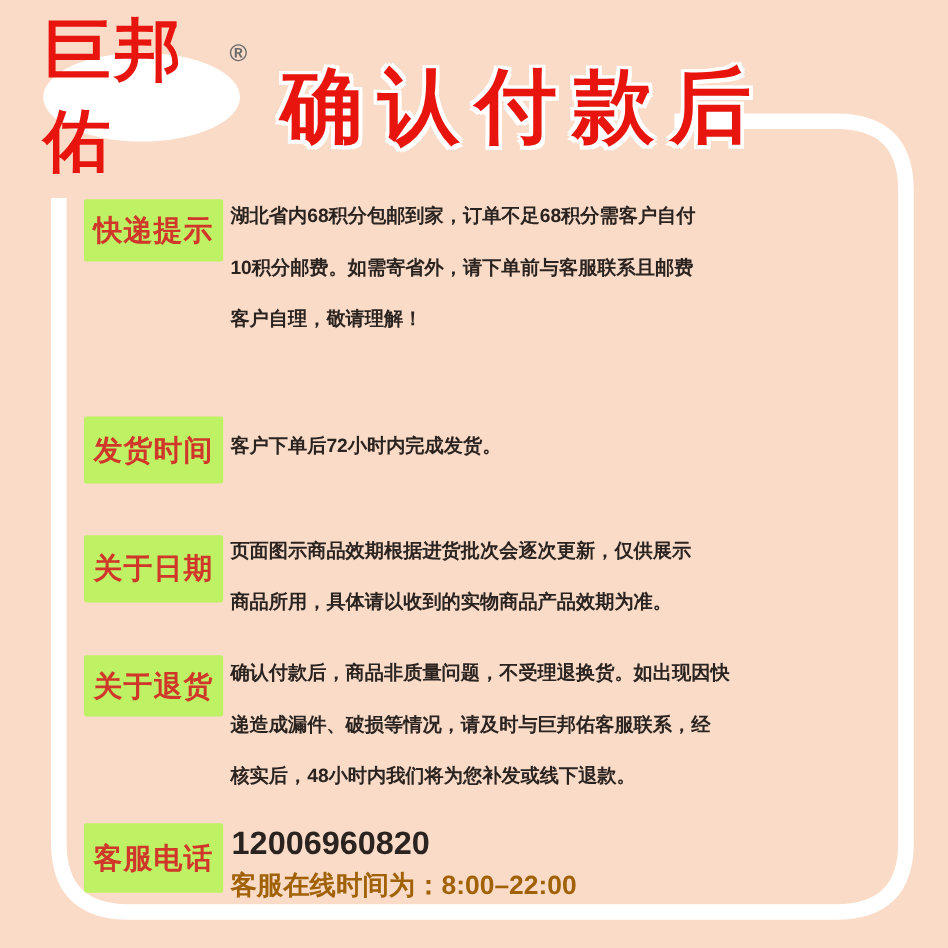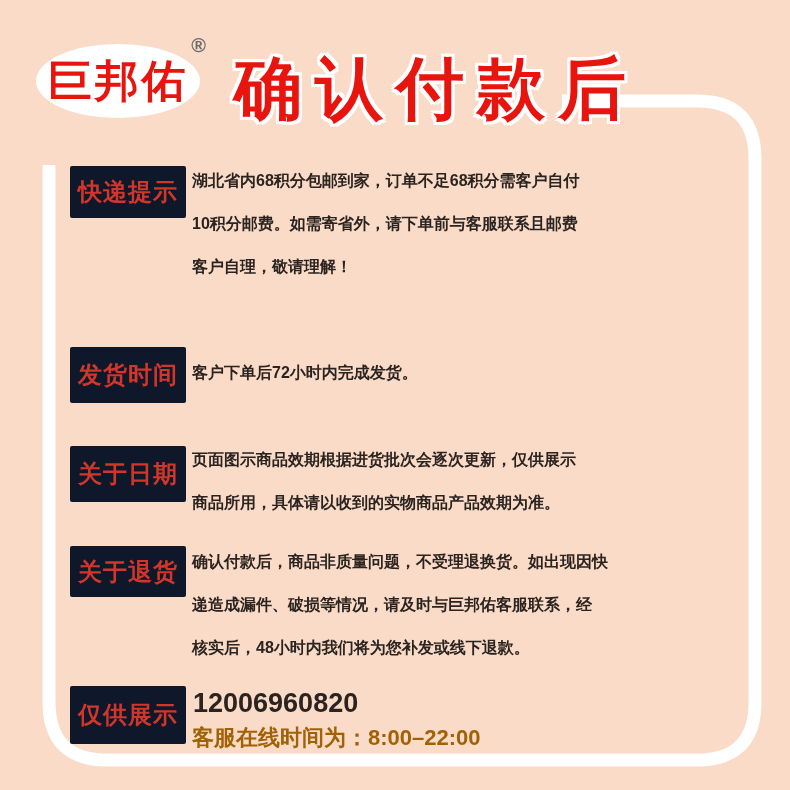--- a/index.html
+++ b/index.html
@@ -13,40 +13,40 @@
   .frame-svg { position: absolute; left: 0; top: 0; width: 790px; height: 790px; }
 
   .logo {
     position: absolute; left: 36px; top: 44px;
     width: 164px; height: 74px;
     background: #ffffff;
     border-radius: 50%;
     display: flex; align-items: center; justify-content: center;
   }
   .logo-text {
-    color: #e8150f; font-size: 44px; font-weight: bold; letter-spacing: 3px;
+    color: #e8150f; font-size: 56px; font-weight: bold; letter-spacing: 3px;
   }
   .reg-mark {
     position: absolute; right: -6px; top: -10px;
     font-size: 20px; color: #6b6b6b; font-weight: bold;
   }
 
   .page-title {
     position: absolute; left: 234px; top: 44px;
     font-size: 68px; font-weight: bold; letter-spacing: 13px;
     color: #e8150f;
     text-shadow:
       -3px -3px 0 #fff, 3px -3px 0 #fff, -3px 3px 0 #fff, 3px 3px 0 #fff,
       0 -3px 0 #fff, 0 3px 0 #fff, -3px 0 0 #fff, 3px 0 0 #fff;
     white-space: nowrap;
   }
 
   .section-label {
     position: absolute; left: 70px; width: 116px;
-    background: #0f172a; border-radius: 2px;
+    background: #bef264; border-radius: 2px;
     color: #d0372a; font-size: 24px; font-weight: bold;
     display: flex; align-items: center; justify-content: center;
     letter-spacing: 1px;
   }
   .lbl-1 { top: 166px; height: 52px; }
   .lbl-2 { top: 347px; height: 56px; }
   .lbl-3 { top: 446px; height: 56px; }
   .lbl-4 { top: 546px; height: 51px; }
   .lbl-5 { top: 686px; height: 58px; }
 
@@ -93,15 +93,15 @@
 
 <div class="section-label lbl-3">关于日期</div>
 <div class="section-text txt-3">页面图示商品效期根据进货批次会逐次更新，仅供展示
 商品所用，具体请以收到的实物商品产品效期为准。</div>
 
 <div class="section-label lbl-4">关于退货</div>
 <div class="section-text txt-4">确认付款后，商品非质量问题，不受理退换货。如出现因快
 递造成漏件、破损等情况，请及时与巨邦佑客服联系，经
 核实后，48小时内我们将为您补发或线下退款。</div>
 
-<div class="section-label lbl-5">仅供展示</div>
+<div class="section-label lbl-5">客服电话</div>
 <div class="phone-number">12006960820</div>
 <div class="service-hours">客服在线时间为：8:00–22:00</div>
 
 </body></html>

